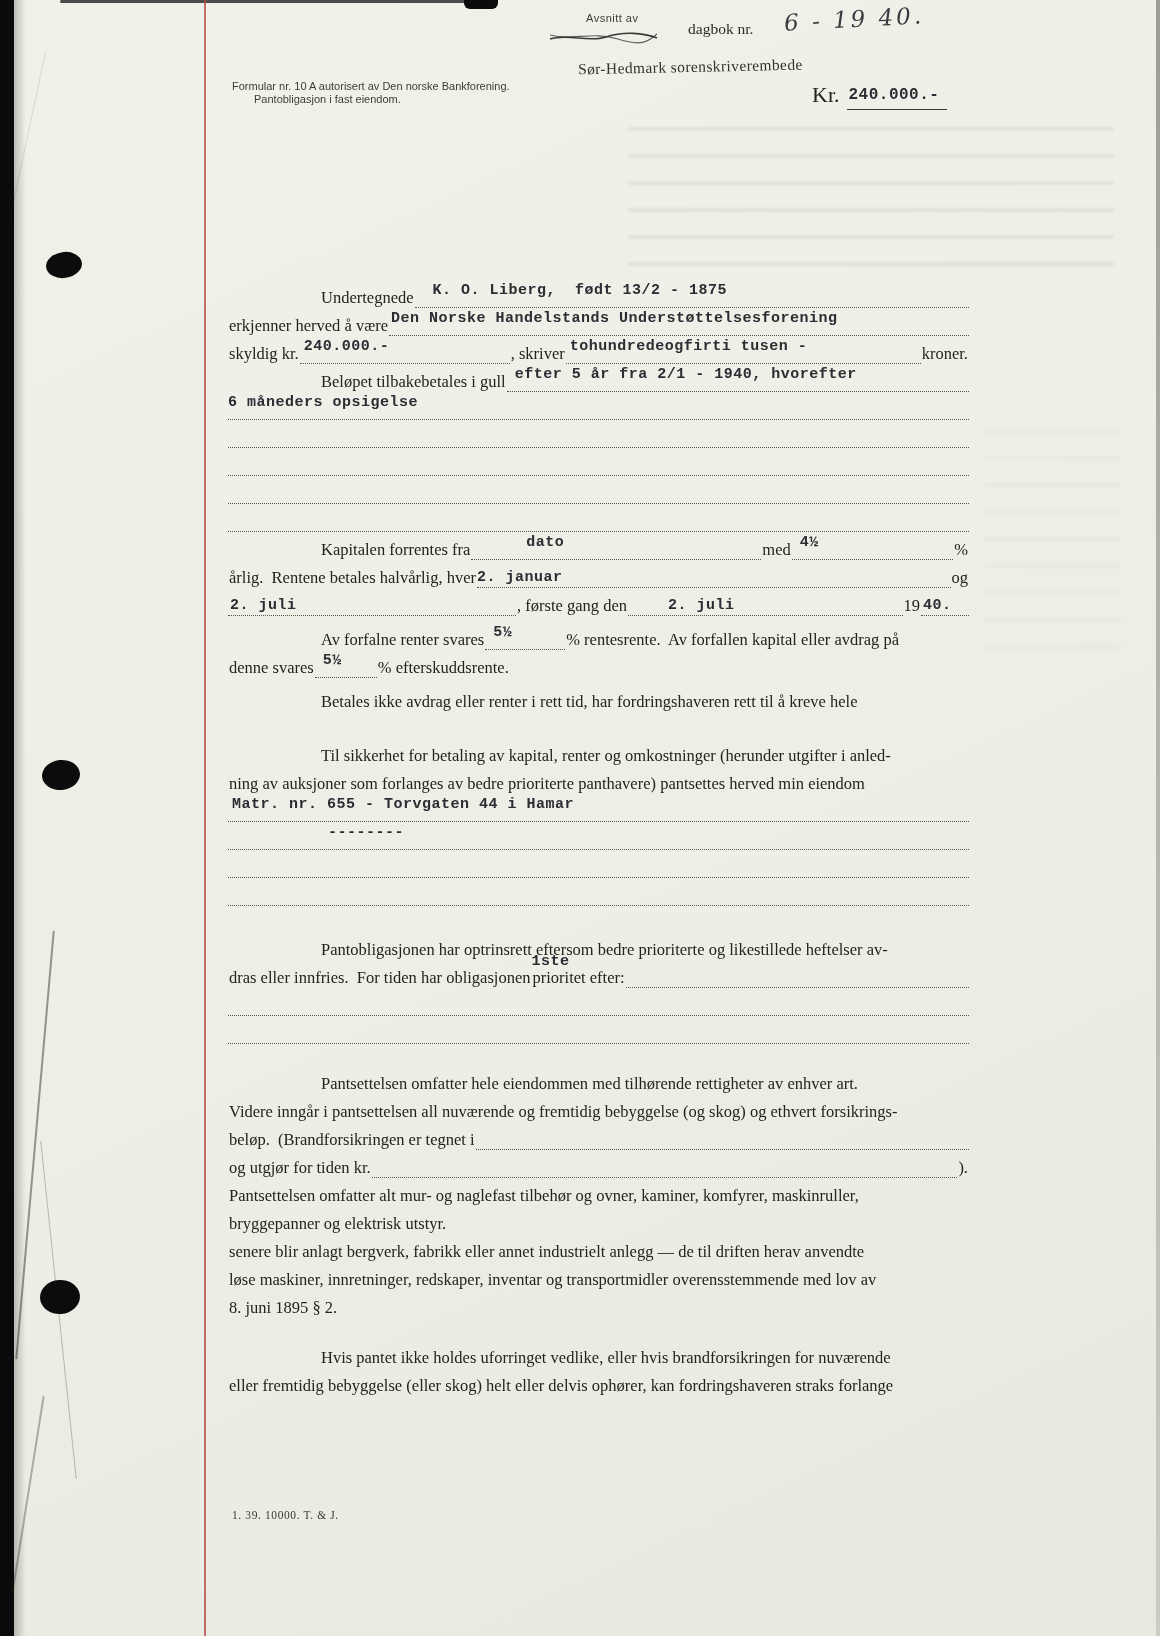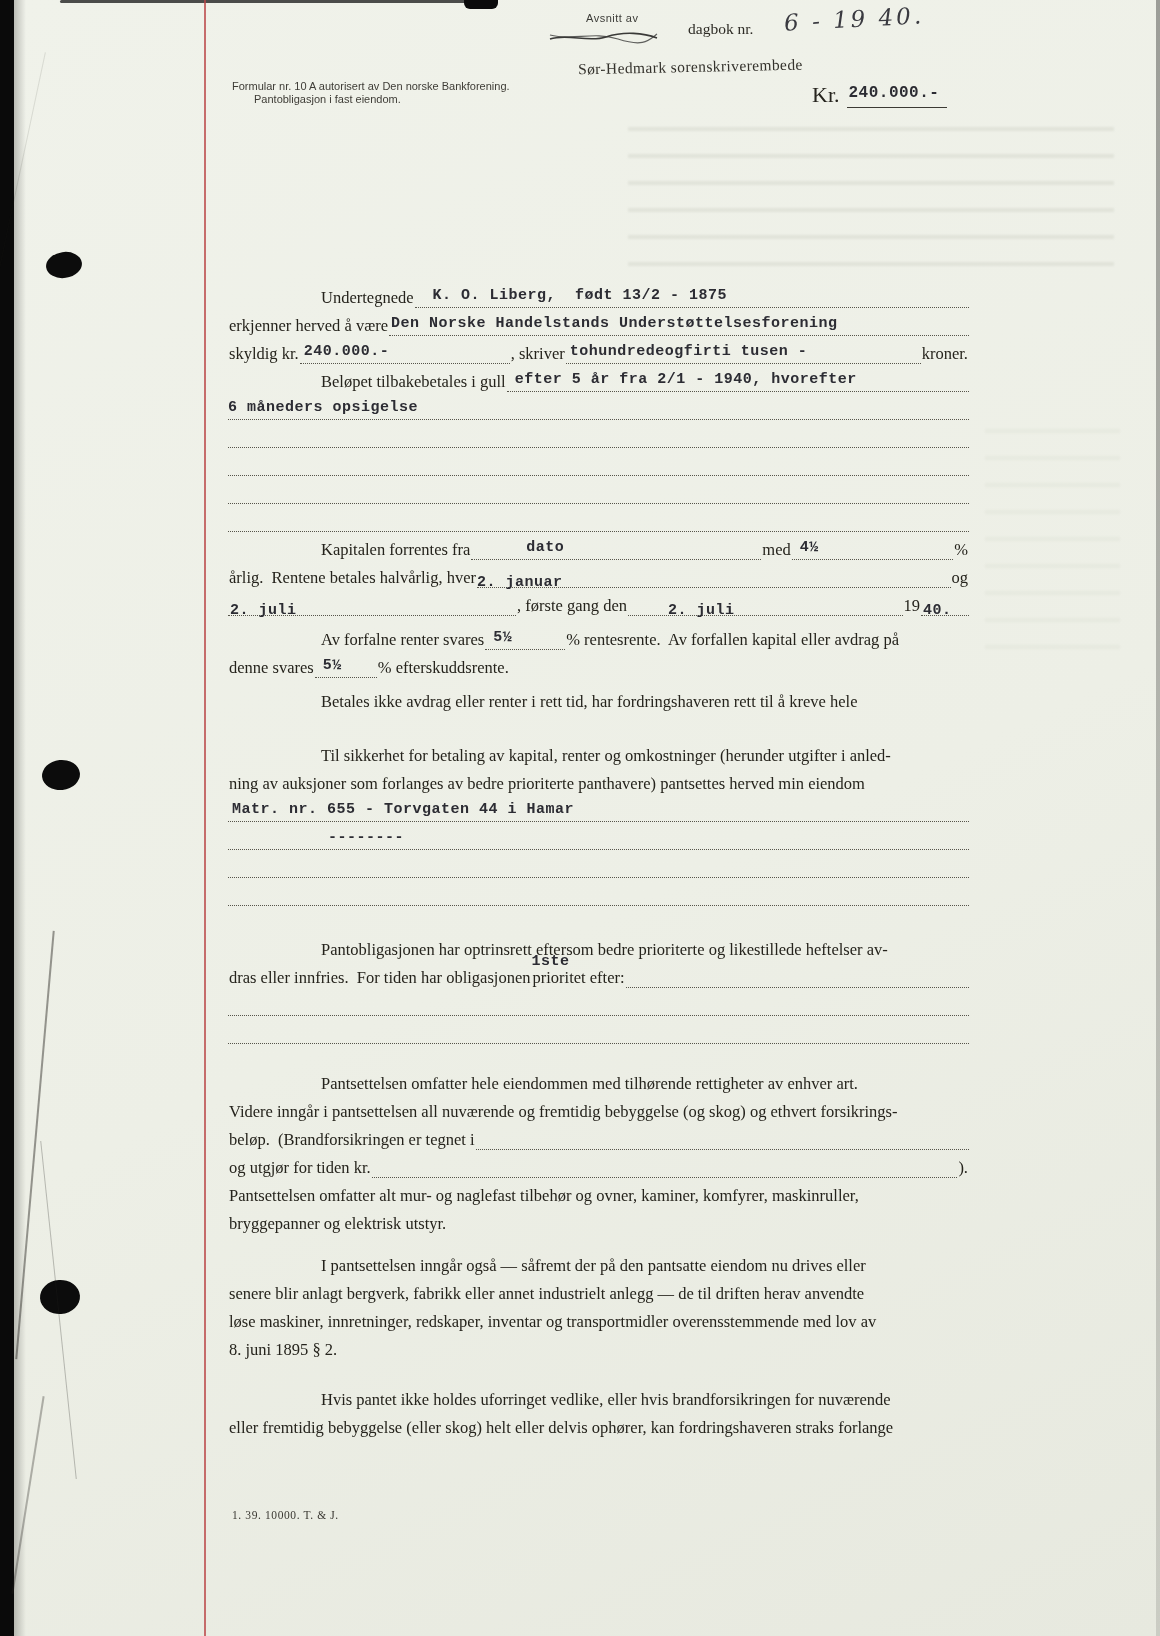--- a/index.html
+++ b/index.html
@@ -38,35 +38,35 @@
     font-size:11px; color:#3c3c38; letter-spacing:.5px; }
   .scribble { position:absolute; left:548px; top:27px; }
   .dagbok-label { position:absolute; left:688px; top:20px; font-size:15.5px; color:#2e2c26; }
   .dagbok-value { position:absolute; left:784px; top:6px; font-size:23px; font-style:italic;
     color:#3a3a40; transform:rotate(-3deg); font-family:"DejaVu Serif",serif; letter-spacing:3px; }
   .stamp { position:absolute; left:578px; top:58px; font-size:15.5px; color:#34322c;
     transform:rotate(-1.2deg); letter-spacing:.4px; }
   .formular { position:absolute; left:232px; top:80px; font-family:"Liberation Sans",sans-serif;
     font-size:11px; color:#3e3c36; line-height:13px; }
   .formular .fl2 { padding-left:22px; }
-  .amount { position:absolute; left:812px; top:82px; display:flex; align-items:flex-start; }
+  .amount { position:absolute; left:812px; top:82px; display:flex; align-items:flex-end; }
   .kr { font-size:22px; color:#26241e; }
   .amount .av { font-size:16px; margin-left:7px; border-bottom:1.6px solid #3c3a34; padding:0 8px 5px 2px; }
 
   .title { position:absolute; left:228px; top:202px; width:740px; text-align:center;
     font-size:31px; font-weight:bold; letter-spacing:1.5px; color:#1e1c16; }
 
   
   .bodytext { position:absolute; left:228px; top:280px; width:741px; font-size:16.5px; color:#25231c; }
   .line { display:flex; align-items:flex-end; height:28px; }
   .print { flex:0 0 auto; white-space:pre; padding:0 1px; }
   .ind { flex:0 0 92px; }
   .spacer { flex:1 1 auto; }
   .fill { flex:1 1 auto; border-bottom:1.3px dotted #56544a; height:28px;
-    display:flex; align-items:center; min-width:0; }
+    display:flex; align-items:flex-start; min-width:0; }
   .w210 { flex:0 0 210px; } .w290 { flex:0 0 290px; } .w288 { flex:0 0 288px; }
   .w80 { flex:0 0 80px; } .w62 { flex:0 0 62px; } .w48 { flex:0 0 48px; }
   .typed { font-family:"Liberation Mono","DejaVu Sans Mono",monospace; font-size:15px;
     font-weight:bold; color:#2c2c33; letter-spacing:.5px; white-space:pre; transform:translateY(2px); }
   .low { transform:translateY(9px); }
   .ml2{margin-left:2px}.ml4{margin-left:4px}.ml8{margin-left:8px}.ml18{margin-left:18px}
   .ml40{margin-left:40px}.ml55{margin-left:55px}.ml100{margin-left:100px}
   .p6 { margin-top:6px; } .p10 { margin-top:26px; } .p12 { margin-top:22px; } .p14 { margin-top:14px; }
   .prio { position:relative; display:inline-block; flex:0 0 auto; }
   .prio .raised { position:absolute; left:0px; top:-15px; transform:none; }
@@ -285,24 +285,20 @@
       <span class="fill"></span>
       <span class="print">).</span>
     </div>
     <div class="line">
       <span class="print">Pantsettelsen omfatter alt mur- og naglefast tilbehør og ovner, kaminer, komfyrer, maskinruller,</span>
     </div>
     <div class="line">
       <span class="print">bryggepanner og elektrisk utstyr.</span>
     </div>
 
-    <div class="line p14">
-      <span class="ind"></span>
-      <span class="print">I pantsettelsen inngår også — såfremt der på den pantsatte eiendom nu drives eller</span>
-    </div>
     <div class="line">
       <span class="print">senere blir anlagt bergverk, fabrikk eller annet industrielt anlegg — de til driften herav anvendte</span>
     </div>
     <div class="line">
       <span class="print">løse maskiner, innretninger, redskaper, inventar og transportmidler overensstemmende med lov av</span>
     </div>
     <div class="line">
       <span class="print">8. juni 1895 § 2.</span>
     </div>
 

